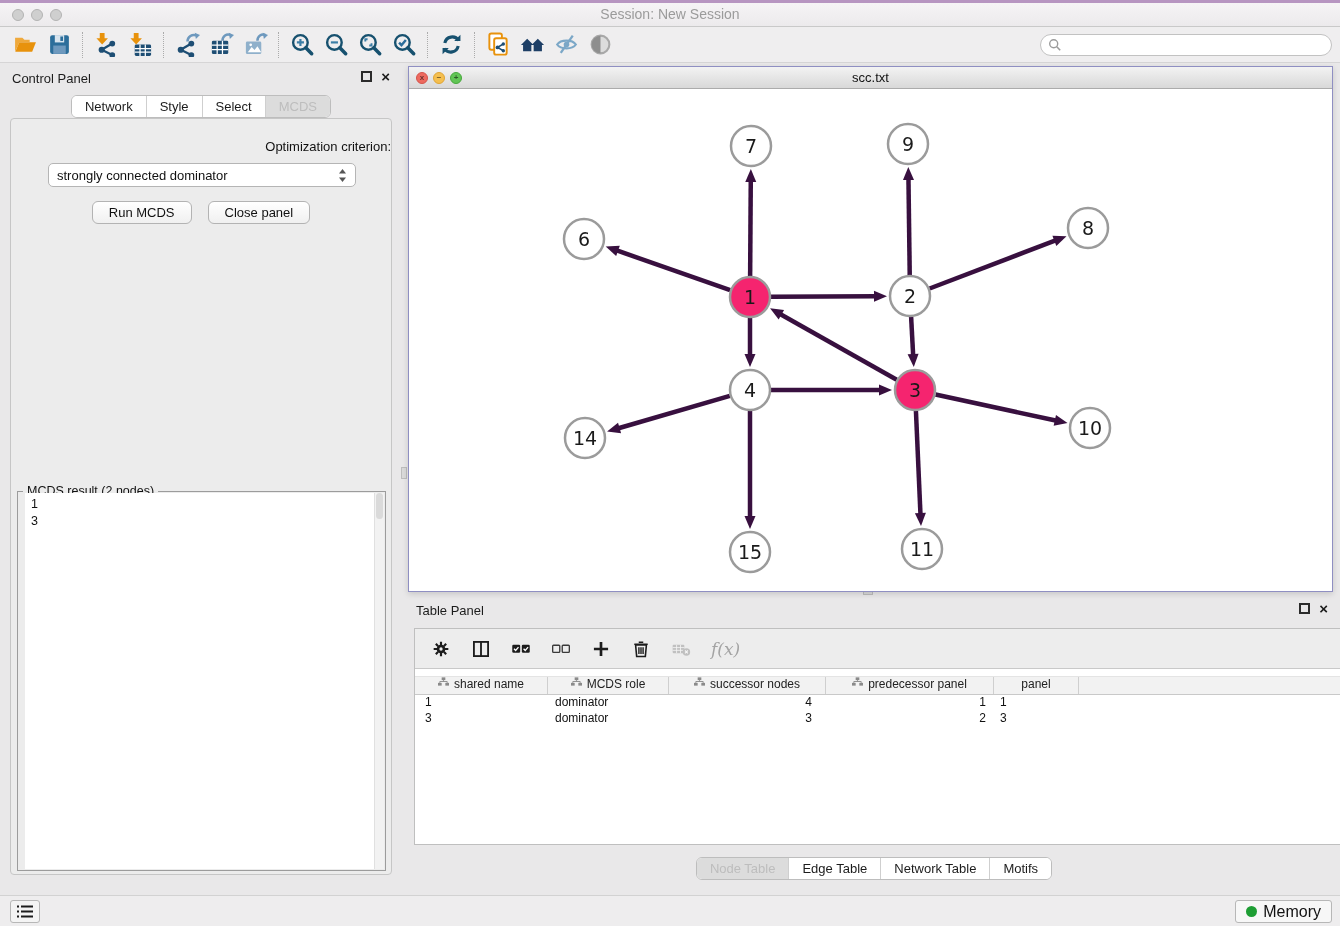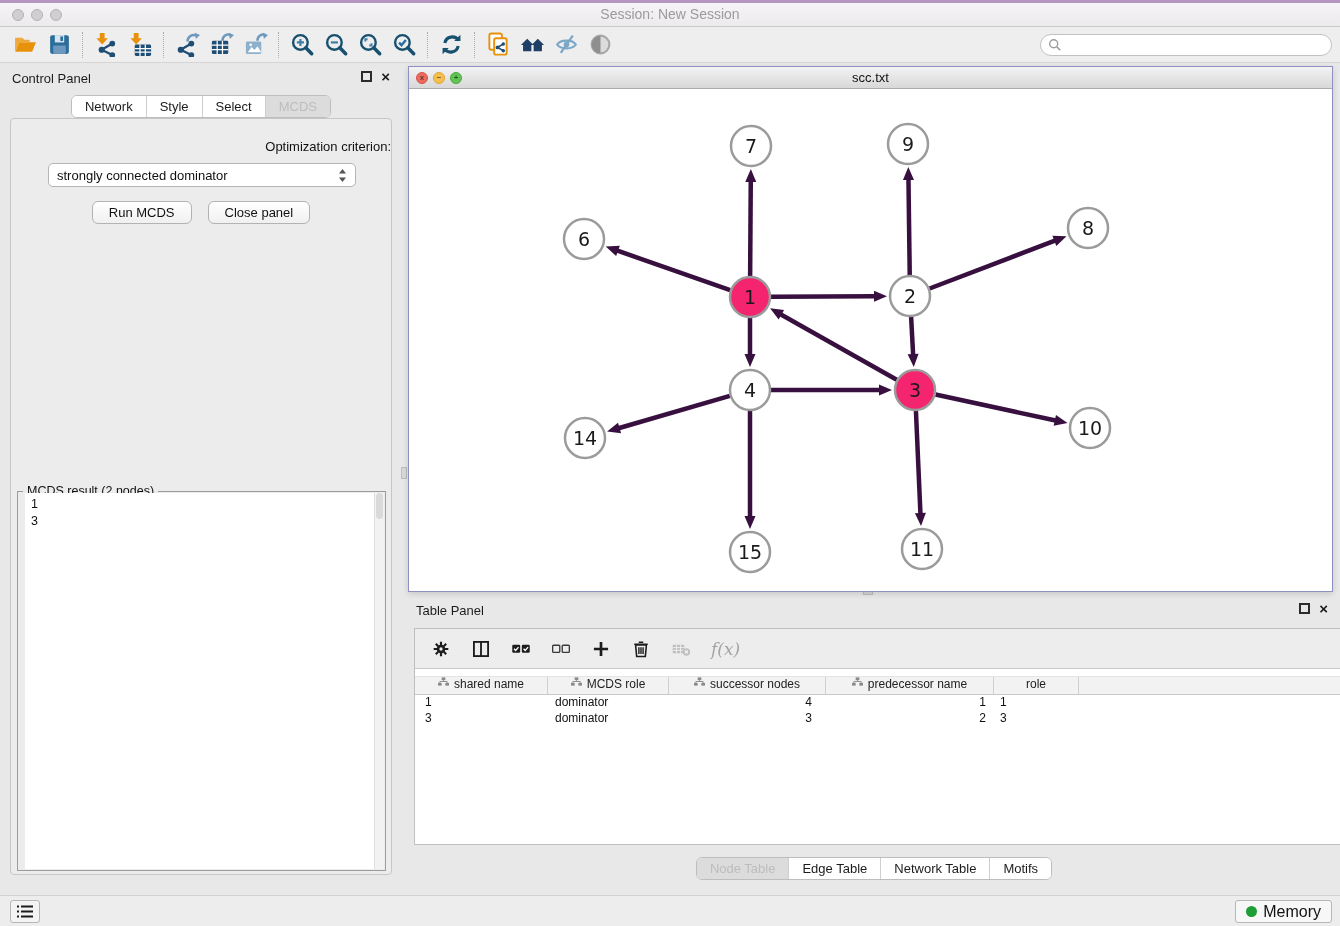--- a/index.html
+++ b/index.html
@@ -474,24 +474,24 @@
           </div>
           <div class="th c3">
             <svg viewBox="0 0 12 9">
                 <g fill="#8A8A8A">
                   <rect x="4" y="0" width="4" height="3"></rect>
                   <rect x="0" y="6" width="4" height="3"></rect>
                   <rect x="8" y="6" width="4" height="3"></rect>
                 </g>
                 <path d="M6 3v1.5M2 6V4.5h8V6" stroke="#8A8A8A" fill="none"></path>
               </svg>
-            <span>predecessor name</span>
+            <span>predecessor panel</span>
           </div>
           <div class="th c4">
-            <span>role</span>
+            <span>panel</span>
           </div>
         </div>
         <div class="tbl-row">
           <div class="td c0">1</div>
           <div class="td c1">dominator</div>
           <div class="td c2">4</div>
           <div class="td c3">1</div>
           <div class="td c4">1</div>
         </div>
         <div class="tbl-row">

